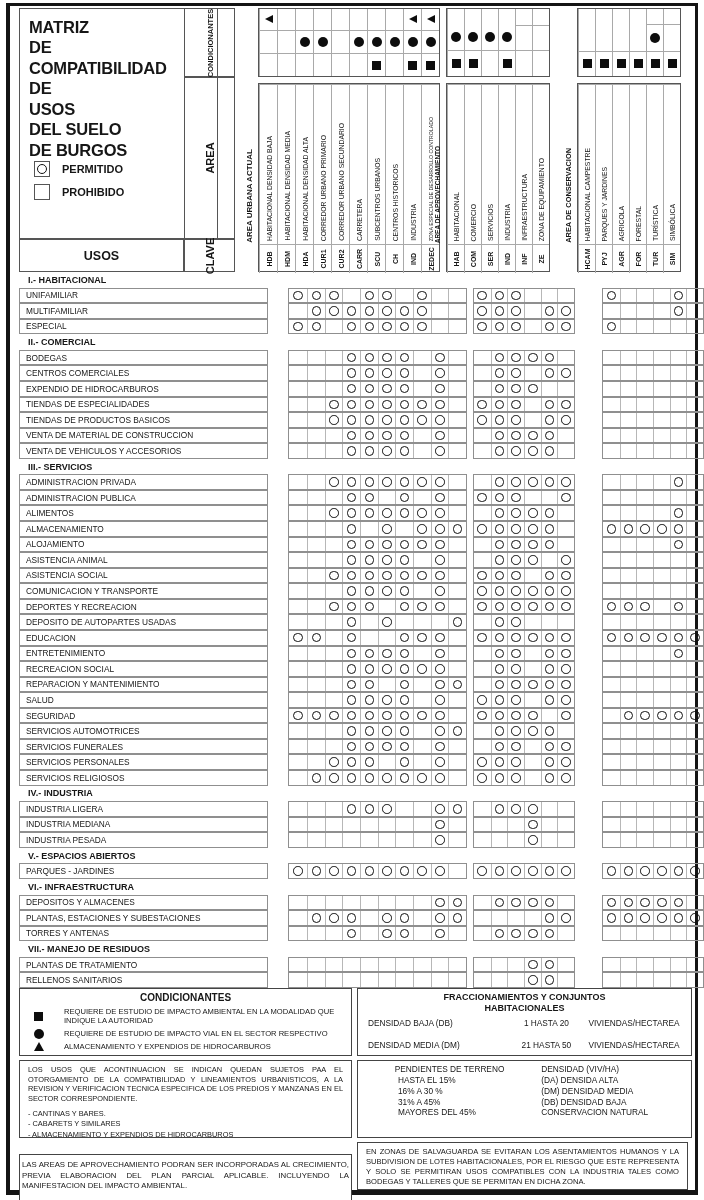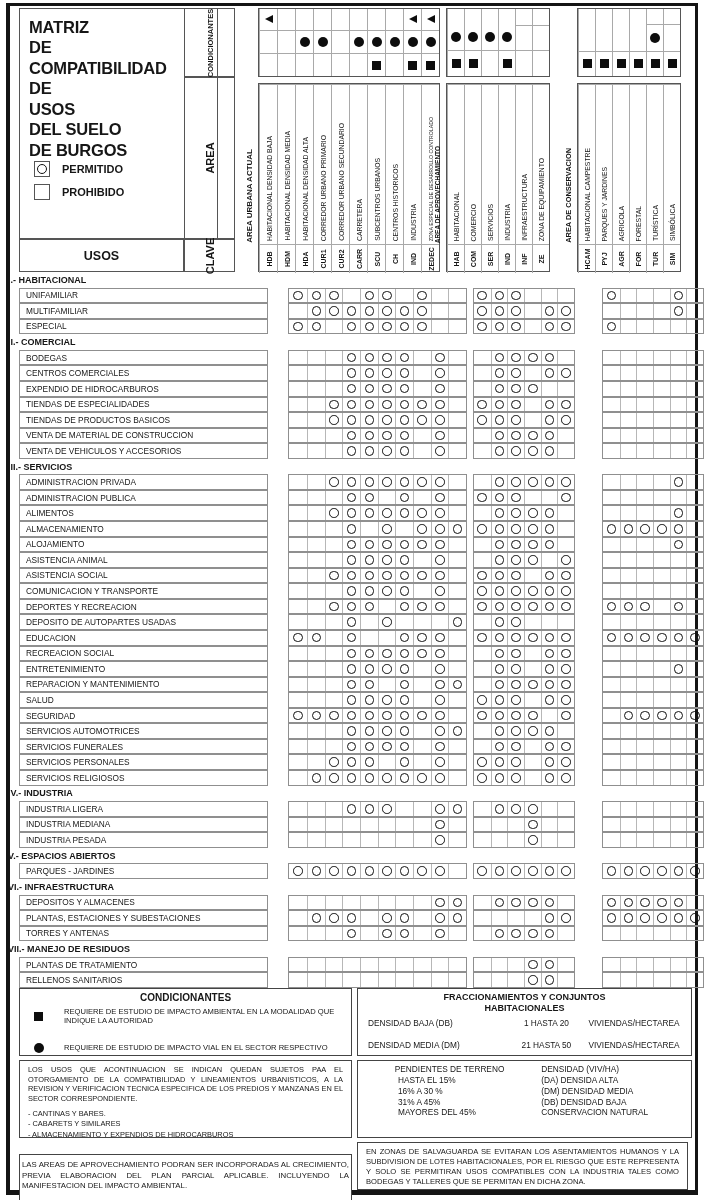--- a/index.html
+++ b/index.html
@@ -44,36 +44,36 @@
   .gl3{left:560px;font-size:7.4px;}
 
   .sym-square{width:9px;height:9px;background:#0d0d0d;}
   .sym-circle{width:10px;height:10px;background:#0d0d0d;border-radius:50%;}
   .sym-tri{width:0;height:0;border-top:4.5px solid transparent;border-bottom:4.5px solid transparent;
            border-right:8.5px solid #0d0d0d;}
 
   
   #matrix-body{position:absolute;left:0;top:272px;width:704px;height:716px;display:flex;flex-direction:column;}
   .band{flex:1 0 0;display:flex;align-items:stretch;min-height:0;}
-  .cat-band{align-items:center;padding-left:8px;font-size:9px;font-weight:bold;}
+  .cat-band{align-items:center;padding-left:28px;font-size:9px;font-weight:bold;}
   .row-label{margin-left:19px;width:254px;border:1px solid #8f8f8f;display:flex;align-items:center;
              padding-left:6px;font-size:8.3px;overflow:hidden;white-space:nowrap;}
   .cells{display:grid;border:1px solid #8f8f8f;}
   .c1{margin-left:20px;width:182px;grid-template-columns:repeat(10,1fr);}
   .c2{margin-left:6px;width:104px;grid-template-columns:repeat(6,1fr);}
   .c3{margin-left:27px;width:104px;grid-template-columns:repeat(6,1fr);}
   .cell{border-left:1px solid #b7b7b7;display:flex;align-items:center;justify-content:center;}
   .cell:first-child{border-left:none;}
   .ring{width:9.5px;height:9.5px;border:1.5px solid #111;border-radius:50%;}
 
   
   .fbox{position:absolute;border:1.5px solid #444;background:#fff;}
   .fbox-title{text-align:center;font-weight:bold;font-size:10px;padding-top:3px;}
   #box-cond{left:19px;top:988px;width:333px;height:68px;}
-  .cond-rows{padding:4px 6px 0 10px;display:flex;flex-direction:column;gap:17px;}
+  .cond-rows{padding:4px 6px 0 10px;display:flex;flex-direction:column;gap:3px;}
   .cond-row{display:grid;grid-template-columns:34px 1fr;align-items:center;font-size:7.6px;line-height:1.25;}
   .cond-sym{display:flex;justify-content:flex-start;padding-left:4px;}
   .tri-up{width:0;height:0;border-left:5px solid transparent;border-right:5px solid transparent;
           border-bottom:9px solid #0d0d0d;}
   #box-usos{left:19px;top:1060px;width:333px;height:78px;padding:4px 8px;}
   #box-usos p{margin:0 0 5px 0;font-size:7.4px;line-height:1.3;text-align:justify;}
   #usos-items{font-size:7.4px;line-height:1.45;}
   #box-areas{left:19px;top:1142px;width:333px;height:48px;padding:5px 2px;margin-top:12px;}
   #box-areas p{margin:0;font-size:7.8px;line-height:1.35;text-align:justify;}
   #box-fracc{left:357px;top:988px;width:335px;height:68px;}
@@ -1577,20 +1577,73 @@
           <div class="cell">
             <span class="ring"></span>
           </div>
           <div class="cell">
             <span class="ring"></span>
           </div>
         </div>
       </div>
       <div class="band row-band">
         <div class="row-label">
+          <span>ENTRETENIMIENTO</span>
+        </div>
+        <div class="cells c1">
+          <div class="cell"></div>
+          <div class="cell"></div>
+          <div class="cell"></div>
+          <div class="cell">
+            <span class="ring"></span>
+          </div>
+          <div class="cell">
+            <span class="ring"></span>
+          </div>
+          <div class="cell">
+            <span class="ring"></span>
+          </div>
+          <div class="cell">
+            <span class="ring"></span>
+          </div>
+          <div class="cell"></div>
+          <div class="cell">
+            <span class="ring"></span>
+          </div>
+          <div class="cell"></div>
+        </div>
+        <div class="cells c2">
+          <div class="cell"></div>
+          <div class="cell">
+            <span class="ring"></span>
+          </div>
+          <div class="cell">
+            <span class="ring"></span>
+          </div>
+          <div class="cell"></div>
+          <div class="cell">
+            <span class="ring"></span>
+          </div>
+          <div class="cell">
+            <span class="ring"></span>
+          </div>
+        </div>
+        <div class="cells c3">
+          <div class="cell"></div>
+          <div class="cell"></div>
+          <div class="cell"></div>
+          <div class="cell"></div>
+          <div class="cell">
+            <span class="ring"></span>
+          </div>
+          <div class="cell"></div>
+        </div>
+      </div>
+      <div class="band row-band">
+        <div class="row-label">
           <span>RECREACION SOCIAL</span>
         </div>
         <div class="cells c1">
           <div class="cell"></div>
           <div class="cell"></div>
           <div class="cell"></div>
           <div class="cell">
             <span class="ring"></span>
           </div>
           <div class="cell">
@@ -1625,73 +1678,20 @@
           <div class="cell">
             <span class="ring"></span>
           </div>
         </div>
         <div class="cells c3">
           <div class="cell"></div>
           <div class="cell"></div>
           <div class="cell"></div>
           <div class="cell"></div>
           <div class="cell"></div>
-          <div class="cell"></div>
-        </div>
-      </div>
-      <div class="band row-band">
-        <div class="row-label">
-          <span>ENTRETENIMIENTO</span>
-        </div>
-        <div class="cells c1">
-          <div class="cell"></div>
-          <div class="cell"></div>
-          <div class="cell"></div>
-          <div class="cell">
-            <span class="ring"></span>
-          </div>
-          <div class="cell">
-            <span class="ring"></span>
-          </div>
-          <div class="cell">
-            <span class="ring"></span>
-          </div>
-          <div class="cell">
-            <span class="ring"></span>
-          </div>
-          <div class="cell"></div>
-          <div class="cell">
-            <span class="ring"></span>
-          </div>
-          <div class="cell"></div>
-        </div>
-        <div class="cells c2">
-          <div class="cell"></div>
-          <div class="cell">
-            <span class="ring"></span>
-          </div>
-          <div class="cell">
-            <span class="ring"></span>
-          </div>
-          <div class="cell"></div>
-          <div class="cell">
-            <span class="ring"></span>
-          </div>
-          <div class="cell">
-            <span class="ring"></span>
-          </div>
-        </div>
-        <div class="cells c3">
-          <div class="cell"></div>
-          <div class="cell"></div>
-          <div class="cell"></div>
-          <div class="cell"></div>
-          <div class="cell">
-            <span class="ring"></span>
-          </div>
           <div class="cell"></div>
         </div>
       </div>
       <div class="band row-band">
         <div class="row-label">
           <span>REPARACION Y MANTENIMIENTO</span>
         </div>
         <div class="cells c1">
           <div class="cell"></div>
           <div class="cell"></div>

